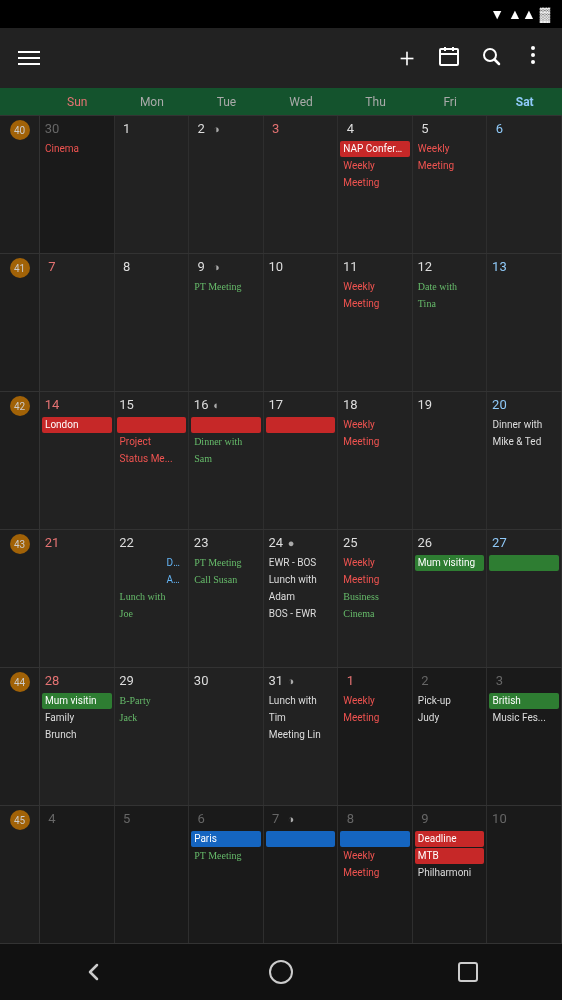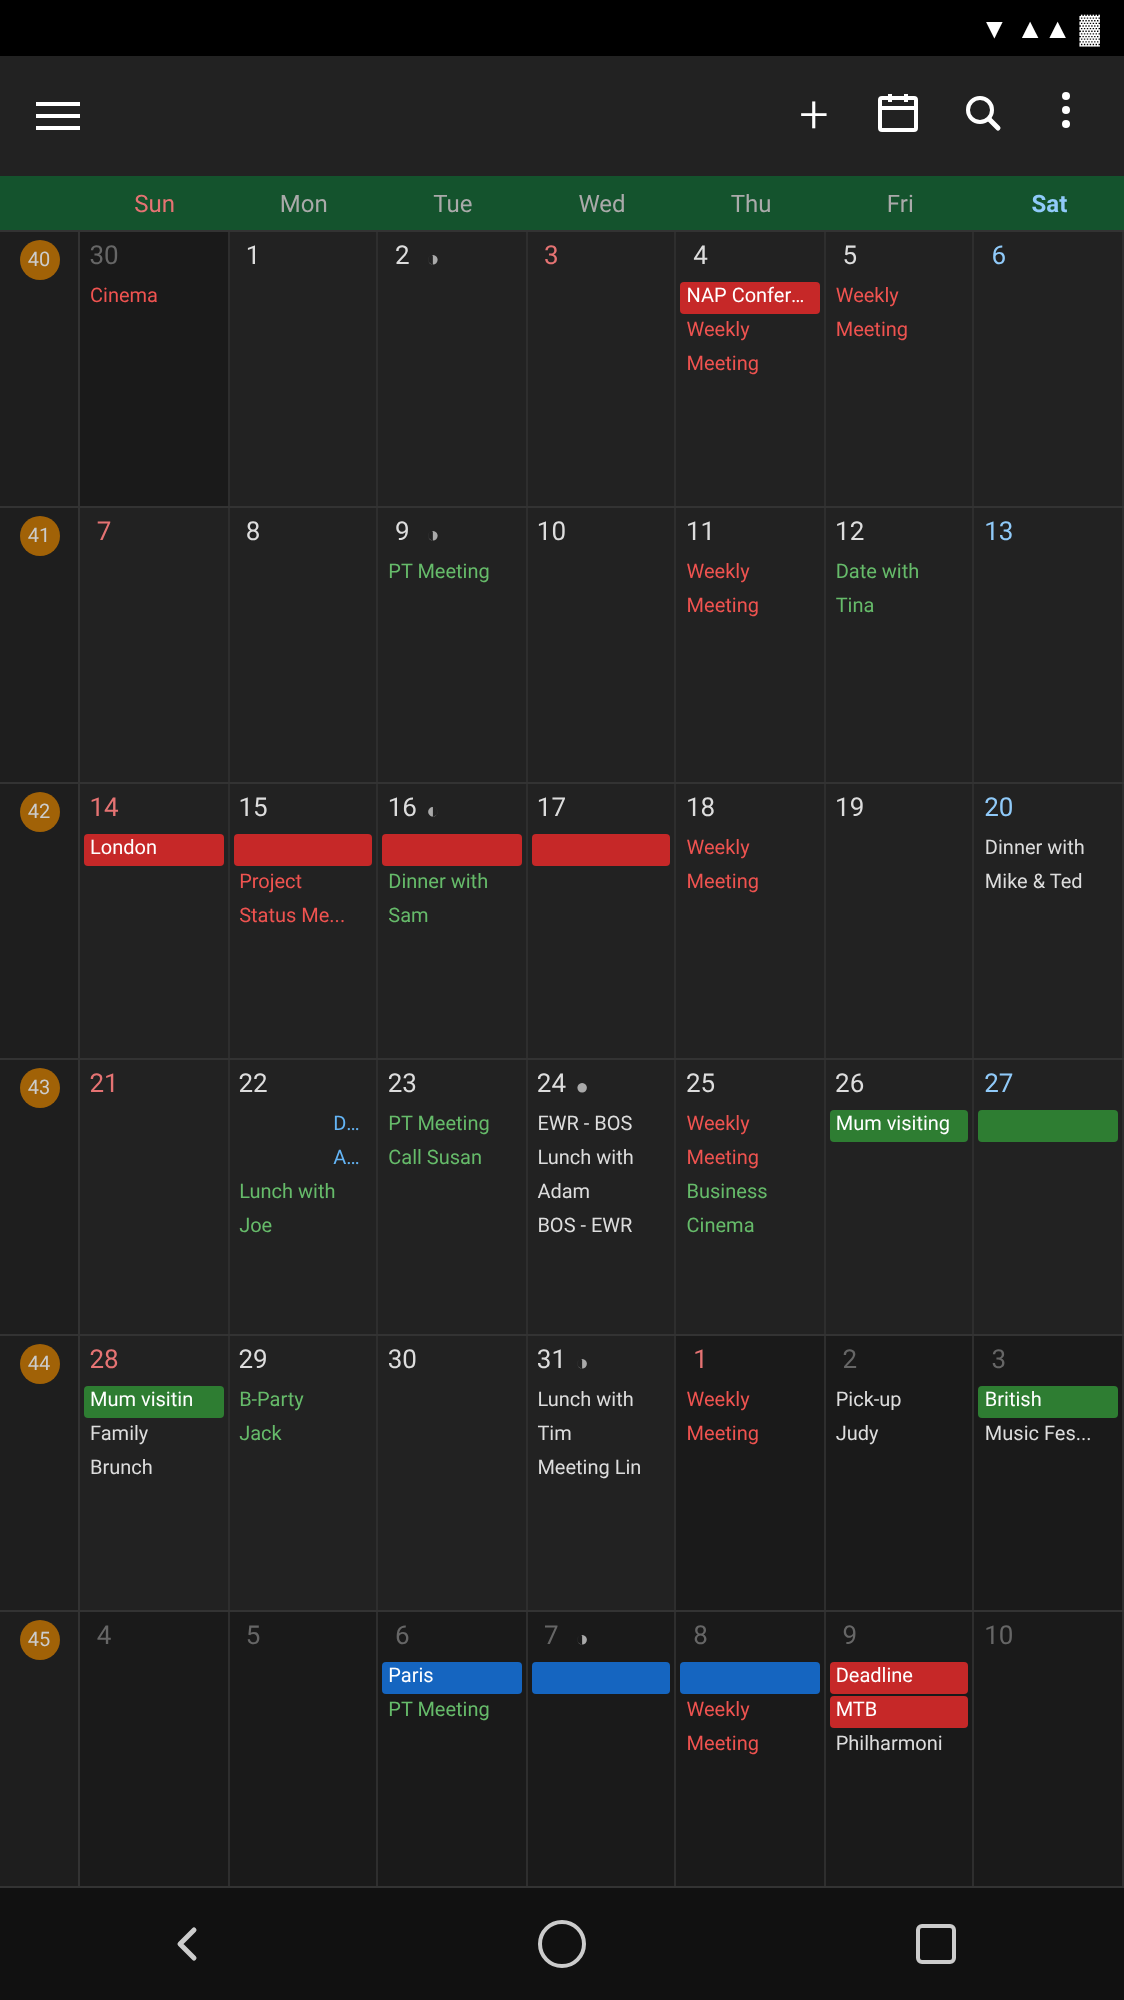--- a/index.html
+++ b/index.html
@@ -171,21 +171,21 @@
       border-radius: 2px;
       overflow: hidden;
       white-space: nowrap;
       text-overflow: ellipsis;
       line-height: 1.4;
     }
     .event.red-bg { background: #c62828; color: #fff; }
     .event.green-bg { background: #2e7d32; color: #fff; }
     .event.blue-bg { background: #1565c0; color: #fff; }
     .event.text-red { color: #ef5350; background: transparent; }
-    .event.text-green { color: #66bb6a; background: transparent; }
+    .event.text-green { color: #66bb6a; background: transparent; font-family: Liberation Serif, serif; }
     .event.text-white { color: #ddd; background: transparent; }
     .event.text-blue { color: #64b5f6; background: transparent; margin-left: 47px; }
 
     .day-num-row {
       display: flex;
       align-items: center;
       gap: 2px;
       margin-bottom: 1px;
     }
     .moon-icon {

